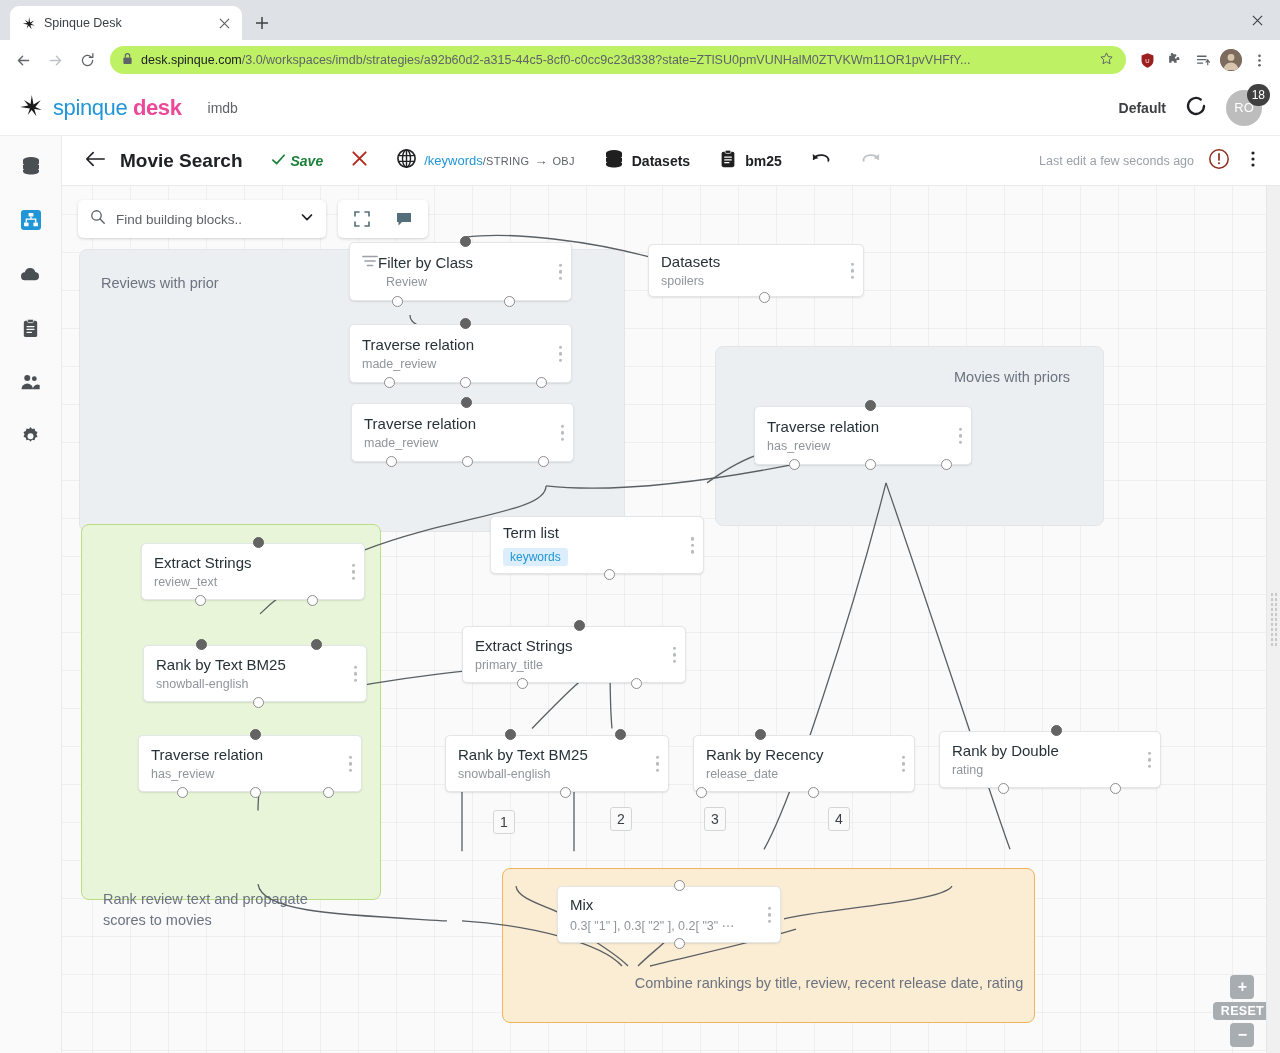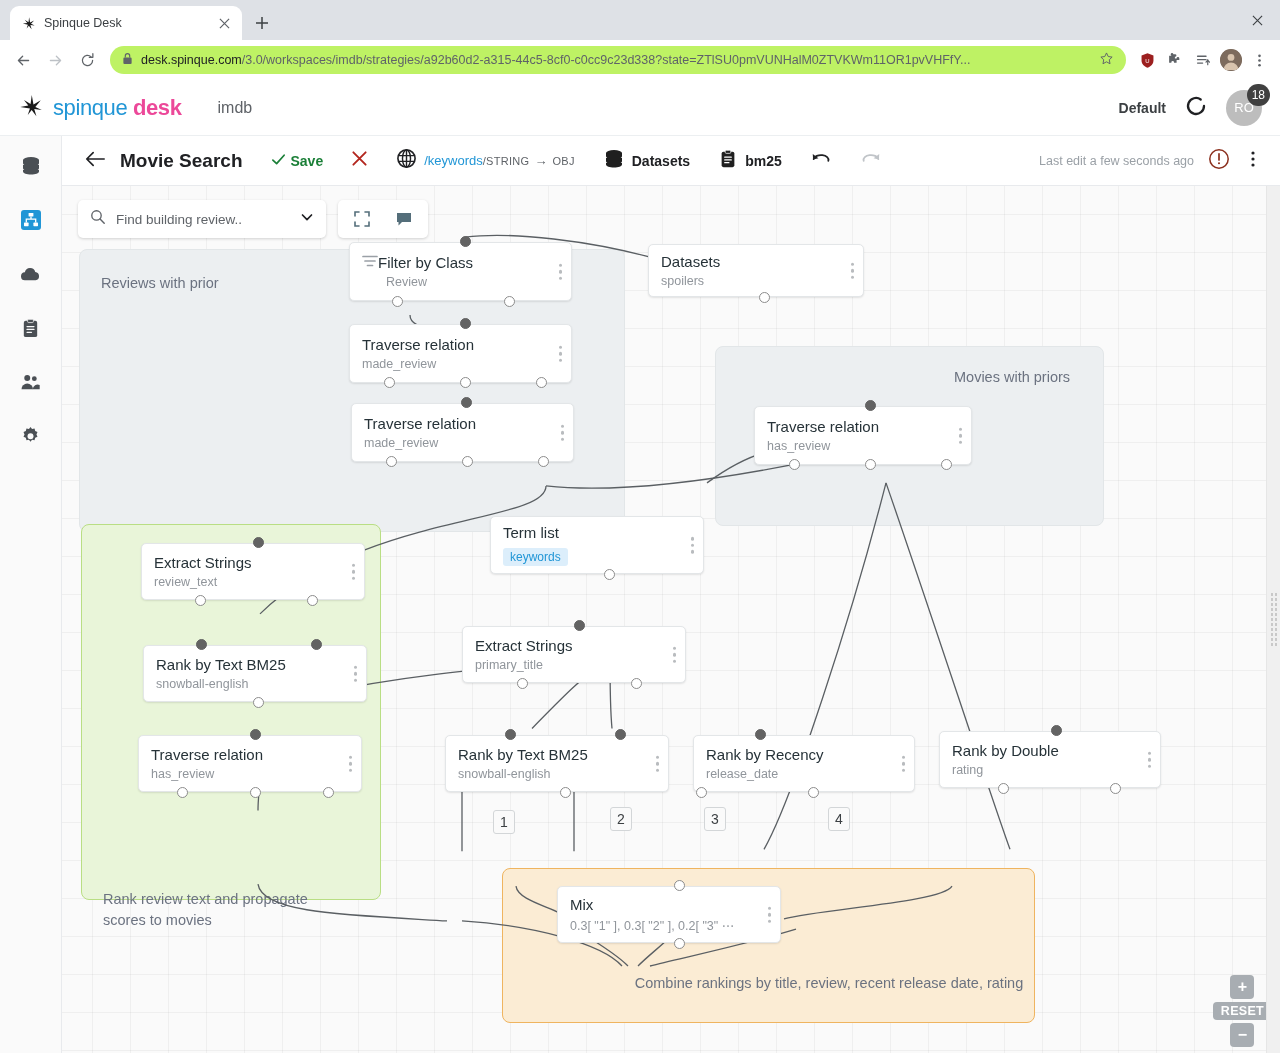--- a/index.html
+++ b/index.html
@@ -41,42 +41,42 @@
   .avatar-chrome { width:22px; height:22px; border-radius:50%; background:#8a7a6d; display:flex; align-items:center; justify-content:center; overflow:hidden; }
 
   
   .app { flex:1; background:#fff; display:flex; flex-direction:column; min-height:0; }
 
   .appbar { height:56px; background:#fff; display:flex; align-items:center; padding:0 18px; border-bottom:1px solid #eceff1; }
   .brand { display:flex; align-items:center; gap:9px; }
   .brand-text { font-size:22px; letter-spacing:-0.4px; }
   .brand-text .sp { color:#2196d6; }
   .brand-text .dk { color:#ec4899; font-weight:600; }
-  .workspace-name { font-size:16px; color:#5f6368; margin-left:36px; }
+  .workspace-name { font-size:14px; color:#5f6368; margin-left:26px; }
   .appbar-right { margin-left:auto; display:flex; align-items:center; gap:18px; }
   .default-label { font-size:14px; font-weight:bold; color:#3c4043; }
   .refresh-ico { color:#202124; }
   .avatar-app { width:36px; height:36px; border-radius:50%; background:#bdbdbd; color:#fff; display:flex; align-items:center; justify-content:center; font-size:13px; position:relative; }
   .badge-count {
     position:absolute; top:-6px; right:-8px; min-width:22px; height:22px; border-radius:11px;
     background:#404040; color:#fff; font-size:12px; display:flex; align-items:center; justify-content:center; padding:0 5px;
   }
 
   .body-row { flex:1; display:flex; min-height:0; }
 
   .railside { width:62px; background:#fafafa; border-right:1px solid #e8eaed; display:flex; flex-direction:column; align-items:center; padding-top:12px; gap:14px; }
   .rail-ico { width:40px; height:40px; display:flex; align-items:center; justify-content:center; color:#5f6368; border-radius:6px; }
 
   .workarea { flex:1; display:flex; flex-direction:column; min-width:0; background:#fff; }
 
   .strategy-bar { height:50px; display:flex; align-items:center; gap:0; padding:0 14px; border-bottom:1px solid #e8eaed; }
   .sb-item { display:flex; align-items:center; gap:7px; padding:0 14px; height:50px; }
   .sb-back { padding-left:8px; padding-right:14px; color:#202124; }
   .sb-title { font-size:19px; font-weight:bold; color:#202124; }
-  .sb-save { color:#1a7f37; font-size:14px; font-weight:bold; display:flex; align-items:center; gap:5px; }
+  .sb-save { color:#1a7f37; font-size:14px; font-weight:bold; display:flex; align-items:center; gap:5px;font-style:italic; }
   .sb-x { color:#b3261e; font-size:17px; }
   .sb-endpoint { font-size:13px; color:#5f6368; display:flex; align-items:baseline; gap:0; }
   .ep-blue { color:#2196d6; }
   .ep-small { font-size:11px; letter-spacing:0.3px; }
   .sb-text { font-size:14px; font-weight:bold; color:#202124; }
   .sb-meta { margin-left:auto; display:flex; align-items:center; gap:14px; padding-right:4px; }
   .sb-lastedit { font-size:12.5px; color:#9aa0a6; }
 
   
   .canvas-wrap { flex:1; position:relative; overflow:hidden; background:#fafafa; }
@@ -677,21 +677,21 @@
           <div class="edge-label" style="left:766px; top:621px;">4</div>
 
           <div class="tools">
             <div class="search-box">
               <span>
                 <svg width="16" height="16" viewBox="0 0 18 18">
                     <circle cx="7.3" cy="7.3" r="5.3" fill="none" stroke="#5f6368" stroke-width="1.5"></circle>
                     <path d="M11.3 11.3 L16 16" stroke="#5f6368" stroke-width="1.6" stroke-linecap="round"></path>
                   </svg>
               </span>
-              <span class="search-ph">Find building review..</span>
+              <span class="search-ph">Find building blocks..</span>
               <span>
                 <svg width="14" height="14" viewBox="0 0 14 14">
                     <path d="M2.5 5 L7 9.6 L11.5 5" stroke="#202124" stroke-width="1.7" fill="none" stroke-linecap="round" stroke-linejoin="round"></path>
                   </svg>
               </span>
             </div>
             <div class="tool-grp">
               <div class="tool-btn">
                 <svg width="18" height="18" viewBox="0 0 18 18" fill="none" stroke="#546e7a" stroke-width="1.6" stroke-linecap="round">
                   <path d="M2 6 V2 H6"></path>

